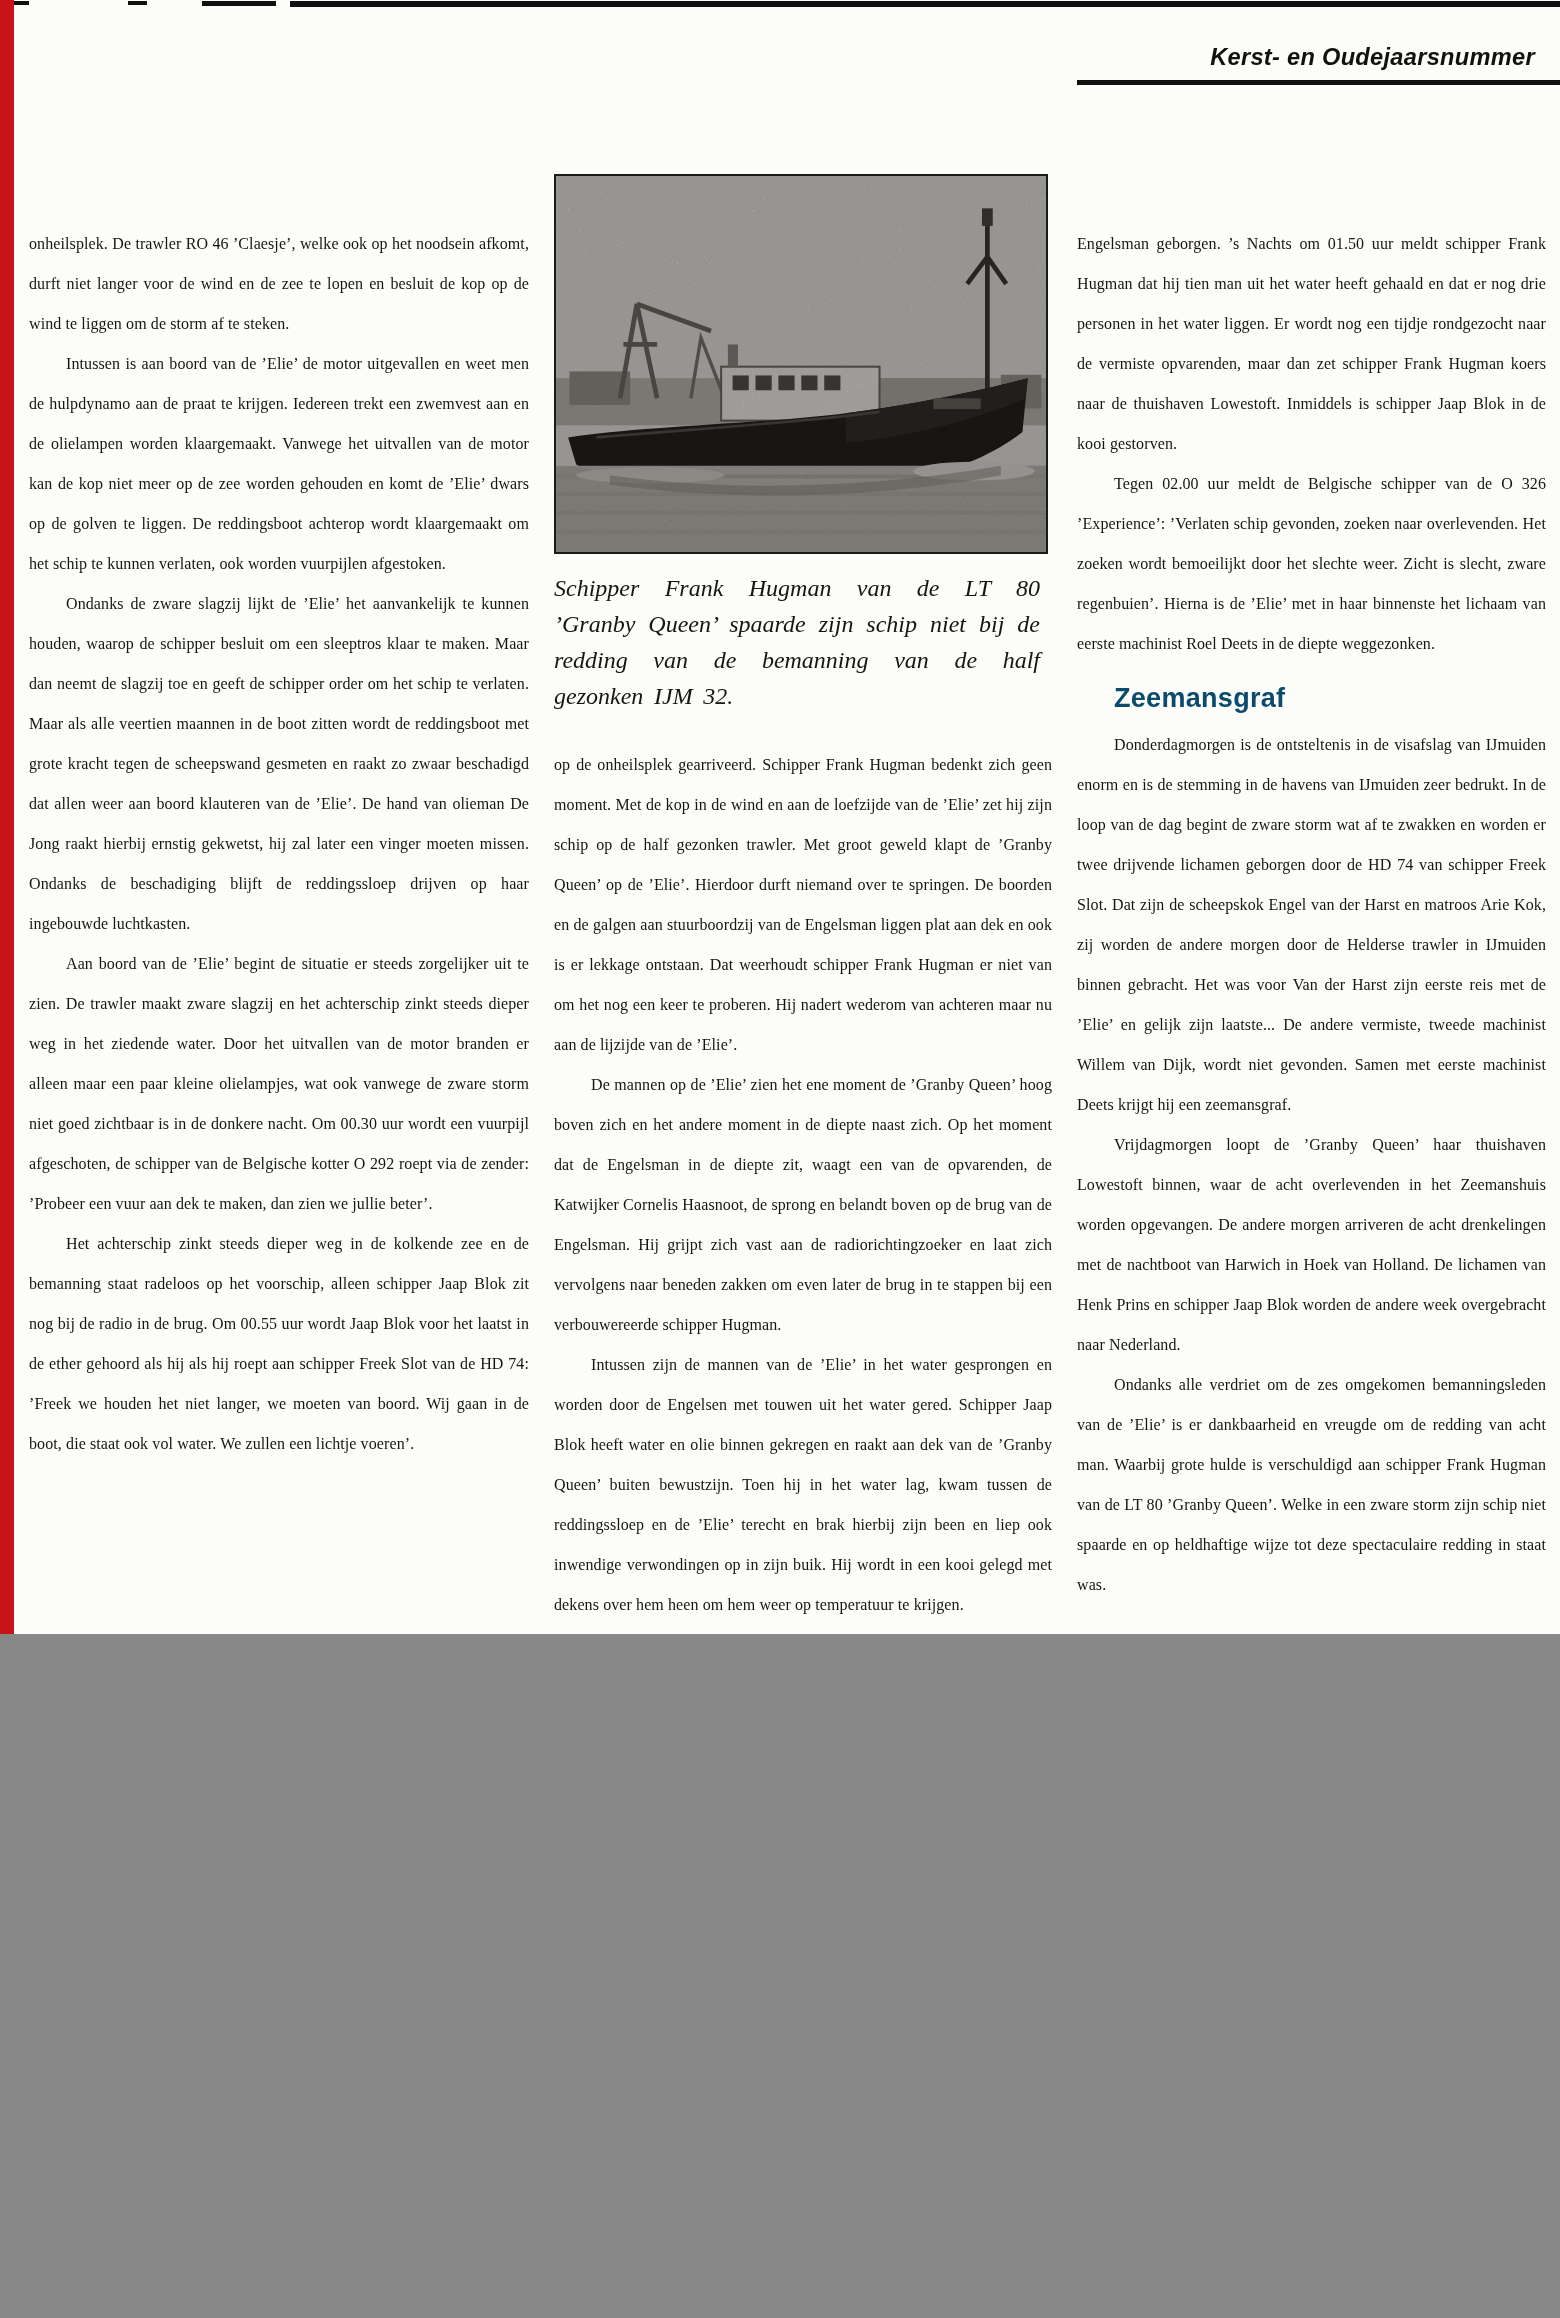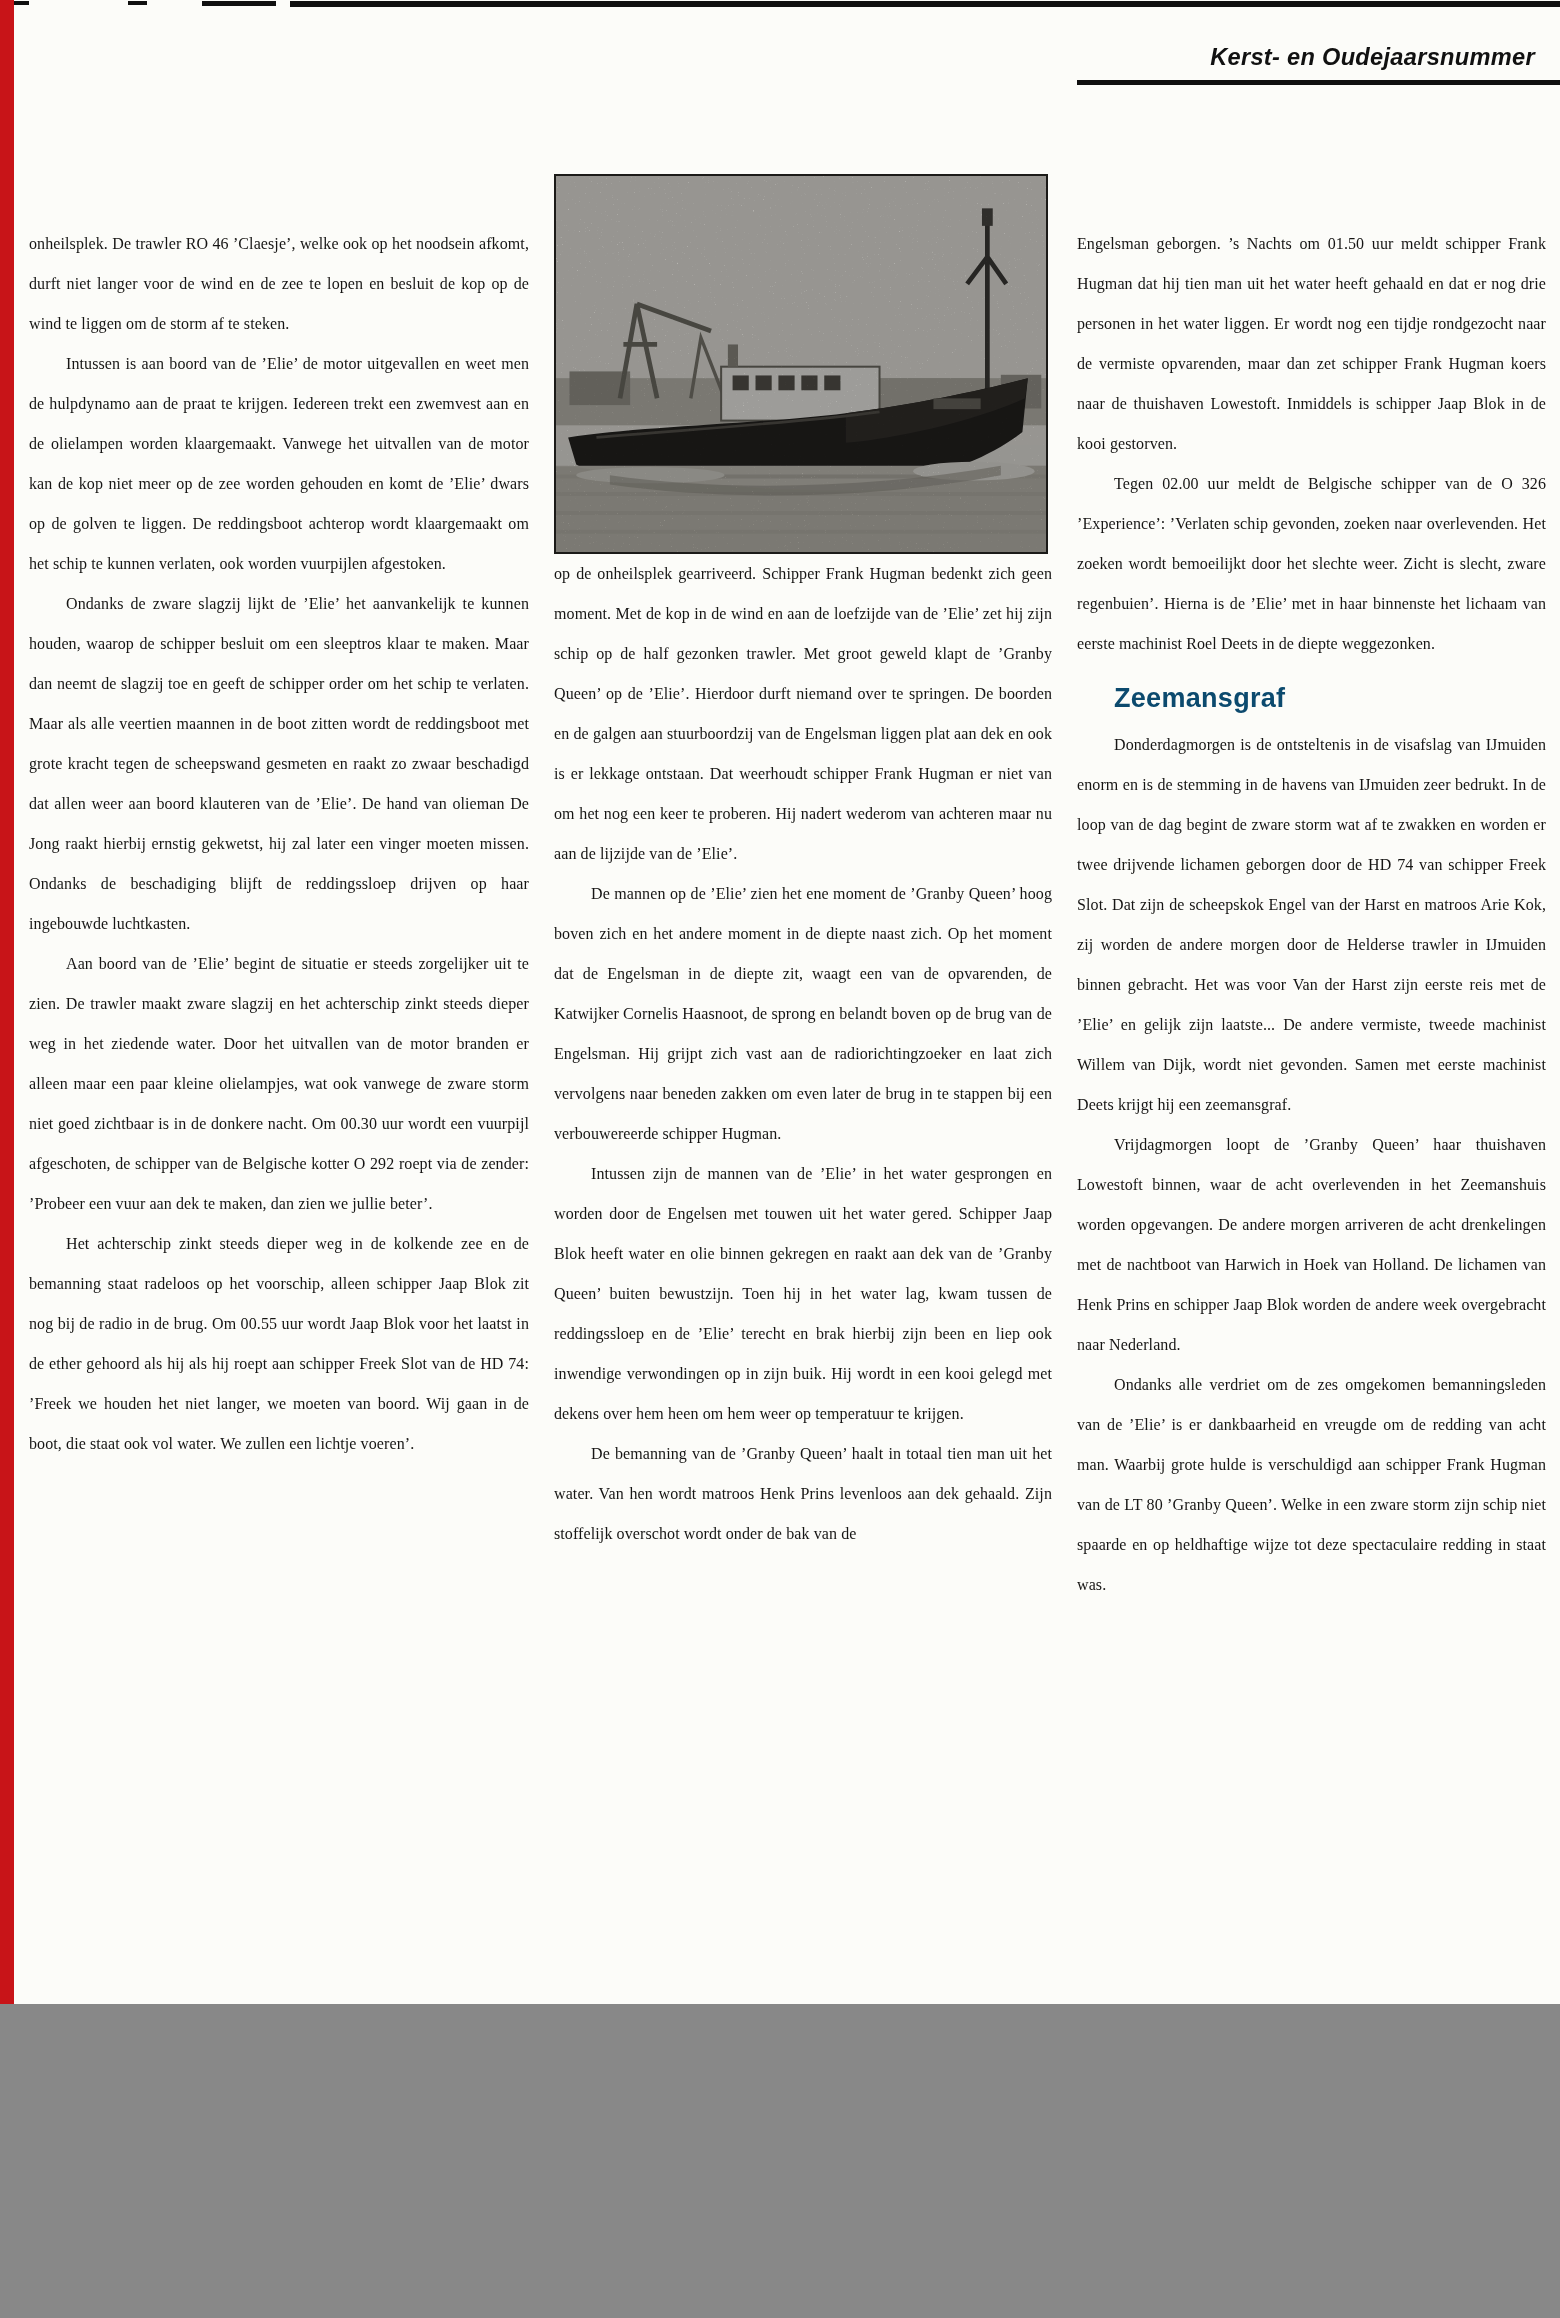--- a/index.html
+++ b/index.html
@@ -1,18 +1,18 @@
 <!DOCTYPE html>
 <html style="font-size:10.8px"><head>
 <meta charset="utf-8">
 <style>
   html,body { margin:0; padding:0; background:#888; }
   .page {
     position:relative;
-    width:1560px; height:2004px;
+    width:1560px; height:1634px;
     background:#fcfcf9;
     overflow:hidden;
     font-family:"Liberation Serif", serif;
     color:#161514;
     text-decoration:underline;
   }
   
   .red-edge { position:absolute; left:0; top:0; width:14px; height:2319px; background:#c81418; }
   .top-bar { position:absolute; top:1.3px; height:6px; background:#101010; }
   .top-bar.seg-main { left:290px; width:1271px; }
@@ -136,20 +136,21 @@
         <path d="M0 446 H727 M0 472 H727 M0 500 H727 M0 528 H727" stroke="#b2afa6" stroke-width="6"></path>
         <path d="M30 432 C150 452 300 470 470 466 C580 462 660 444 700 430 L727 430 L727 558 L0 558 L0 432 Z" fill="#bab7ae" opacity="0.6"></path>
         <ellipse cx="620" cy="438" rx="90" ry="14" fill="#e4e2db"></ellipse>
         <ellipse cx="140" cy="444" rx="110" ry="12" fill="#d6d4cc"></ellipse>
 
         <path d="M80 444 C260 470 480 462 660 430 L660 444 C480 478 260 484 80 458 Z" fill="#8f8c84" opacity="0.55"></path>
 
         <rect x="0" y="0" width="727" height="558" fill="#777" filter="url(#grain)" opacity="0.35"></rect>
       </svg>
     </figure>
+    <p class="caption">Schipper Frank Hugman van de LT 80 ’Granby Queen’ spaarde zijn schip niet bij de redding van de bemanning van de half gezonken IJM 32.</p>
     <p class="body-p">op de onheilsplek gearriveerd. Schipper Frank Hugman bedenkt zich geen moment. Met de kop in de wind en aan de loefzijde van de ’Elie’ zet hij zijn schip op de half gezonken trawler. Met groot geweld klapt de ’Granby Queen’ op de ’Elie’. Hierdoor durft niemand over te springen. De boorden en de galgen aan stuurboordzij van de Engelsman liggen plat aan dek en ook is er lekkage ontstaan. Dat weerhoudt schipper Frank Hugman er niet van om het nog een keer te proberen. Hij nadert wederom van achteren maar nu aan de lijzijde van de ’Elie’.</p>
     <p class="body-p indent">De mannen op de ’Elie’ zien het ene moment de ’Granby Queen’ hoog boven zich en het andere moment in de diepte naast zich. Op het moment dat de Engelsman in de diepte zit, waagt een van de opvarenden, de Katwijker Cornelis Haasnoot, de sprong en belandt boven op de brug van de Engelsman. Hij grijpt zich vast aan de radiorichtingzoeker en laat zich vervolgens naar beneden zakken om even later de brug in te stappen bij een verbouwereerde schipper Hugman.</p>
     <p class="body-p indent">Intussen zijn de mannen van de ’Elie’ in het water gesprongen en worden door de Engelsen met touwen uit het water gered. Schipper Jaap Blok heeft water en olie binnen gekregen en raakt aan dek van de ’Granby Queen’ buiten bewustzijn. Toen hij in het water lag, kwam tussen de reddingssloep en de ’Elie’ terecht en brak hierbij zijn been en liep ook inwendige verwondingen op in zijn buik. Hij wordt in een kooi gelegd met dekens over hem heen om hem weer op temperatuur te krijgen.</p>
     <p class="body-p indent">De bemanning van de ’Granby Queen’ haalt in totaal tien man uit het water. Van hen wordt matroos Henk Prins levenloos aan dek gehaald. Zijn stoffelijk overschot wordt onder de bak van de</p>
   </section>
 
   <section class="col col3">
     <p class="body-p">Engelsman geborgen. ’s Nachts om 01.50 uur meldt schipper Frank Hugman dat hij tien man uit het water heeft gehaald en dat er nog drie personen in het water liggen. Er wordt nog een tijdje rondgezocht naar de vermiste opvarenden, maar dan zet schipper Frank Hugman koers naar de thuishaven Lowestoft. Inmiddels is schipper Jaap Blok in de kooi gestorven.</p>
     <p class="body-p indent">Tegen 02.00 uur meldt de Belgische schipper van de O 326 ’Experience’: ’Verlaten schip gevonden, zoeken naar overlevenden. Het zoeken wordt bemoeilijkt door het slechte weer. Zicht is slecht, zware regenbuien’. Hierna is de ’Elie’ met in haar binnenste het lichaam van eerste machinist Roel Deets in de diepte weggezonken.</p>
     <h2 class="section-heading">Zeemansgraf</h2>

